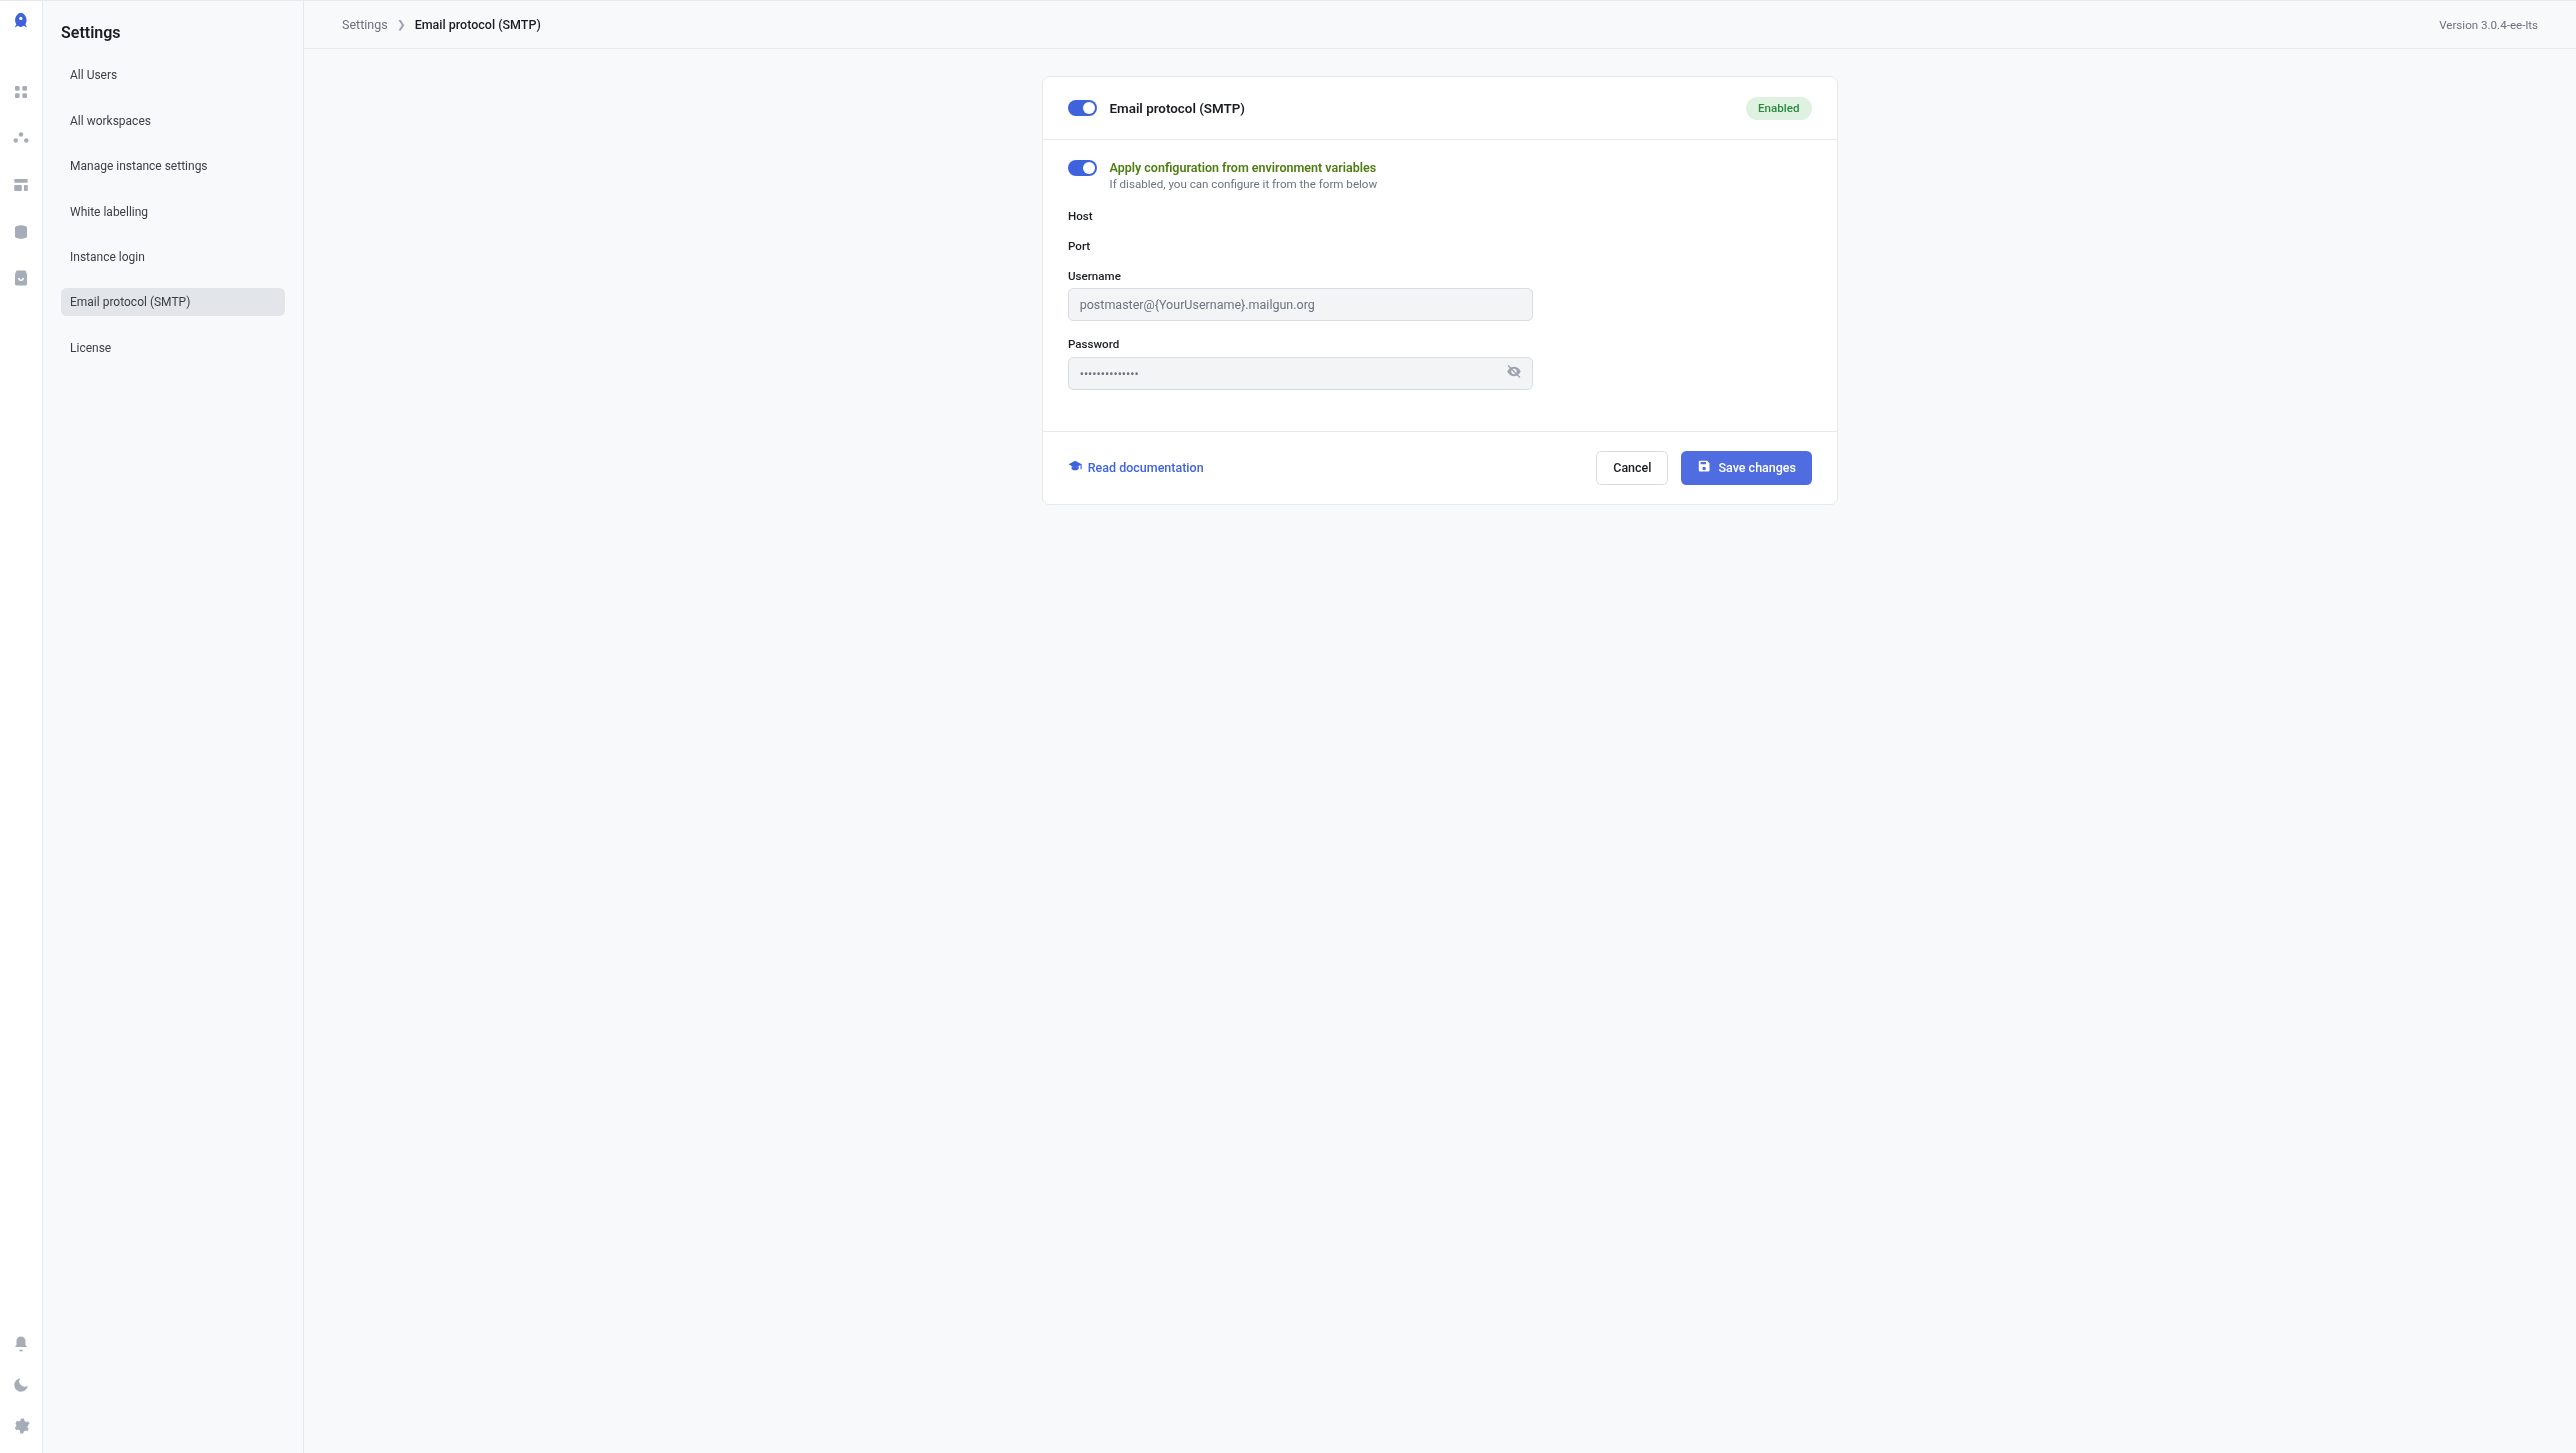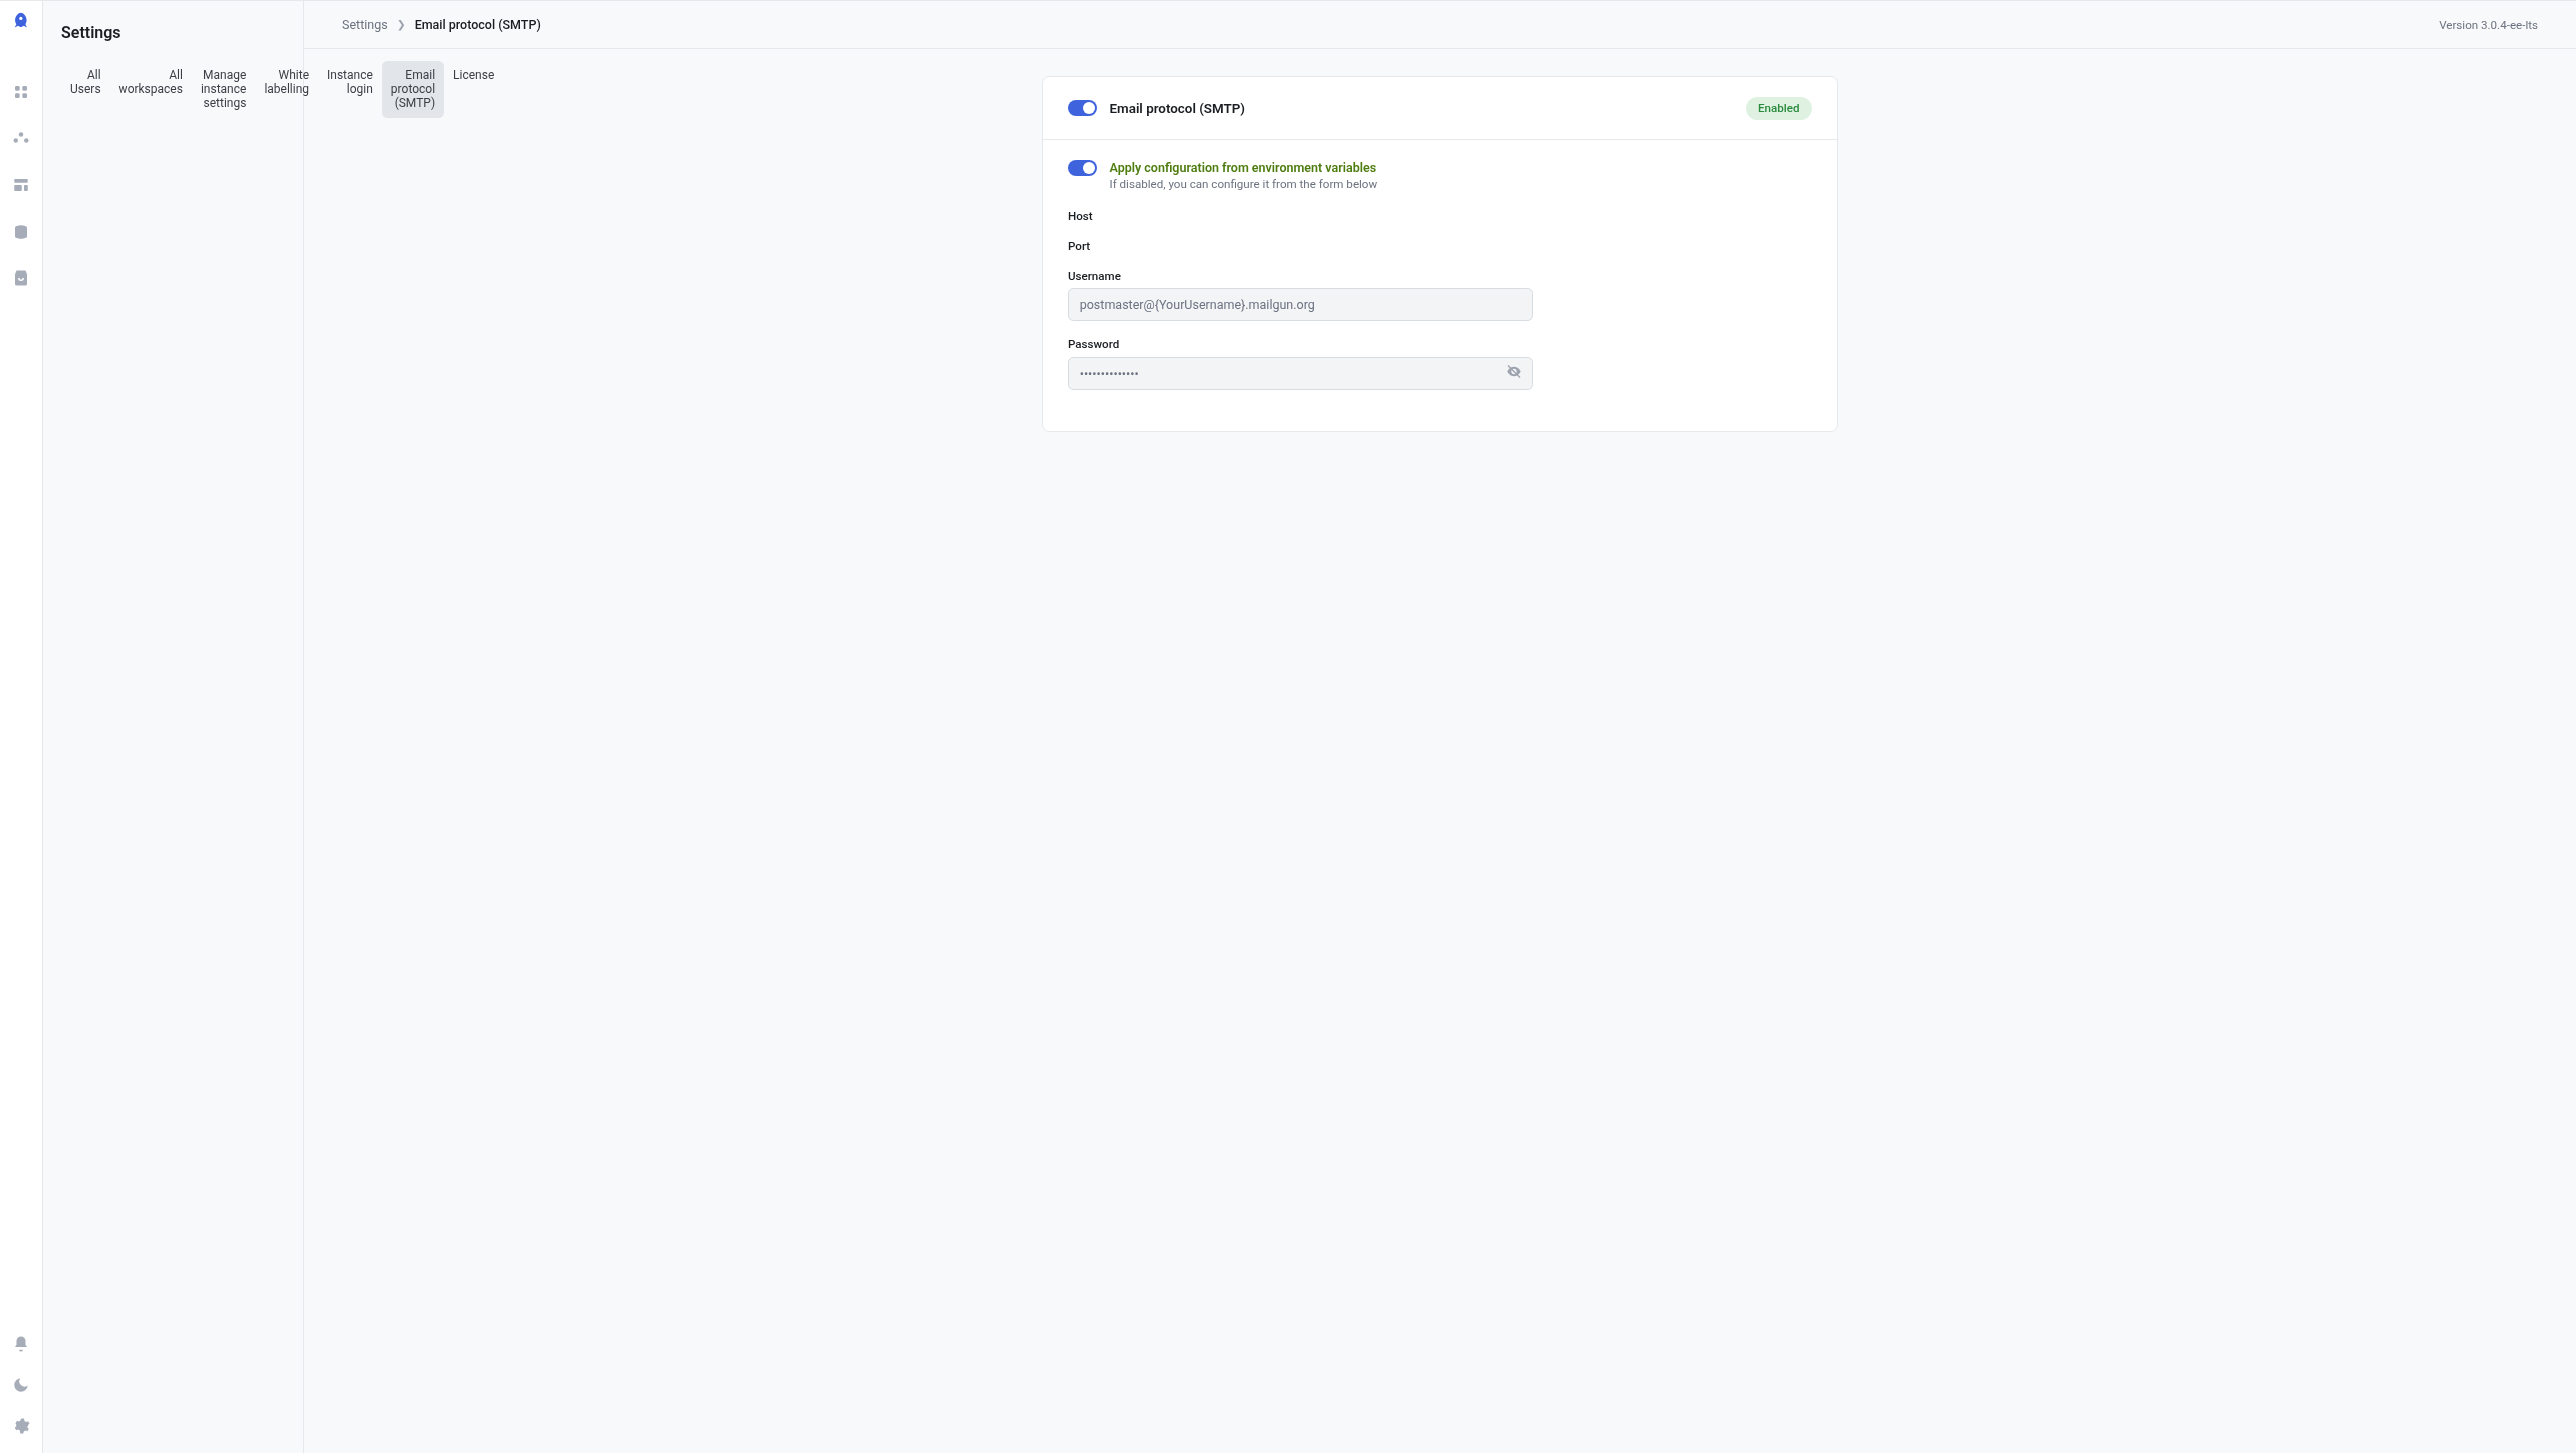--- a/index.html
+++ b/index.html
@@ -61,23 +61,22 @@
       padding: 21.5px 18px 0 18px;
     }
     .sidebar h1 {
       font-size: 16px;
       font-weight: 600;
       margin-bottom: 19.7px;
       color: #1a1d21;
     }
     .sidebar-nav {
       display: flex;
-      flex-direction: row;
-      gap: 0;
-      text-align: right;
+      flex-direction: column;
+      gap: 17px;
     }
     .sidebar-item {
       padding: 7.2px 9px;
       border-radius: 5.4px;
       cursor: pointer;
       color: #3a3f46;
       font-size: 12px;
     }
     .sidebar-item.active {
       background: #e2e5e9;
@@ -395,18 +394,41 @@
                 <svg width="16" height="16" viewBox="0 0 24 24" fill="currentColor">
                     <path d="M12 5c-7 0-10 7-10 7s3 7 10 7 10-7 10-7-3-7-10-7zm0 11a4 4 0 110-8 4 4 0 010 8z"></path>
                     <line x1="3" y1="3" x2="21" y2="21" stroke="currentColor" stroke-width="2"></line>
                   </svg>
               </span>
             </div>
           </div>
 
         </div>
 
+        <div class="card-footer">
+          <div class="doc-link">
+            <span>
+              <svg width="14.3" height="14.3" viewBox="0 0 24 24" fill="currentColor">
+                  <path d="M12 3L1 9l11 6 9-5v7h2V9L12 3zm-6 9v4c0 1.7 2.7 3 6 3s6-1.3 6-3v-4l-6 3.3L6 12z"></path>
+                </svg>
+            </span>
+            <span>Read documentation</span>
+          </div>
+          <div class="footer-actions">
+            <button class="btn btn-cancel">
+                <span>Cancel</span>
+              </button>
+            <button class="btn btn-save">
+              <span>
+                <svg width="14.3" height="14.3" viewBox="0 0 24 24" fill="currentColor">
+                    <path d="M17 3H5a2 2 0 00-2 2v14a2 2 0 002 2h14a2 2 0 002-2V7l-4-4zm-5 16a3 3 0 110-6 3 3 0 010 6zm3-10H6V5h9v4z"></path>
+                  </svg>
+              </span>
+              <span>Save changes</span>
+            </button>
+          </div>
+        </div>
       </div>
     </div>
   </div>
 
 </div>
 
 
 </body></html>

